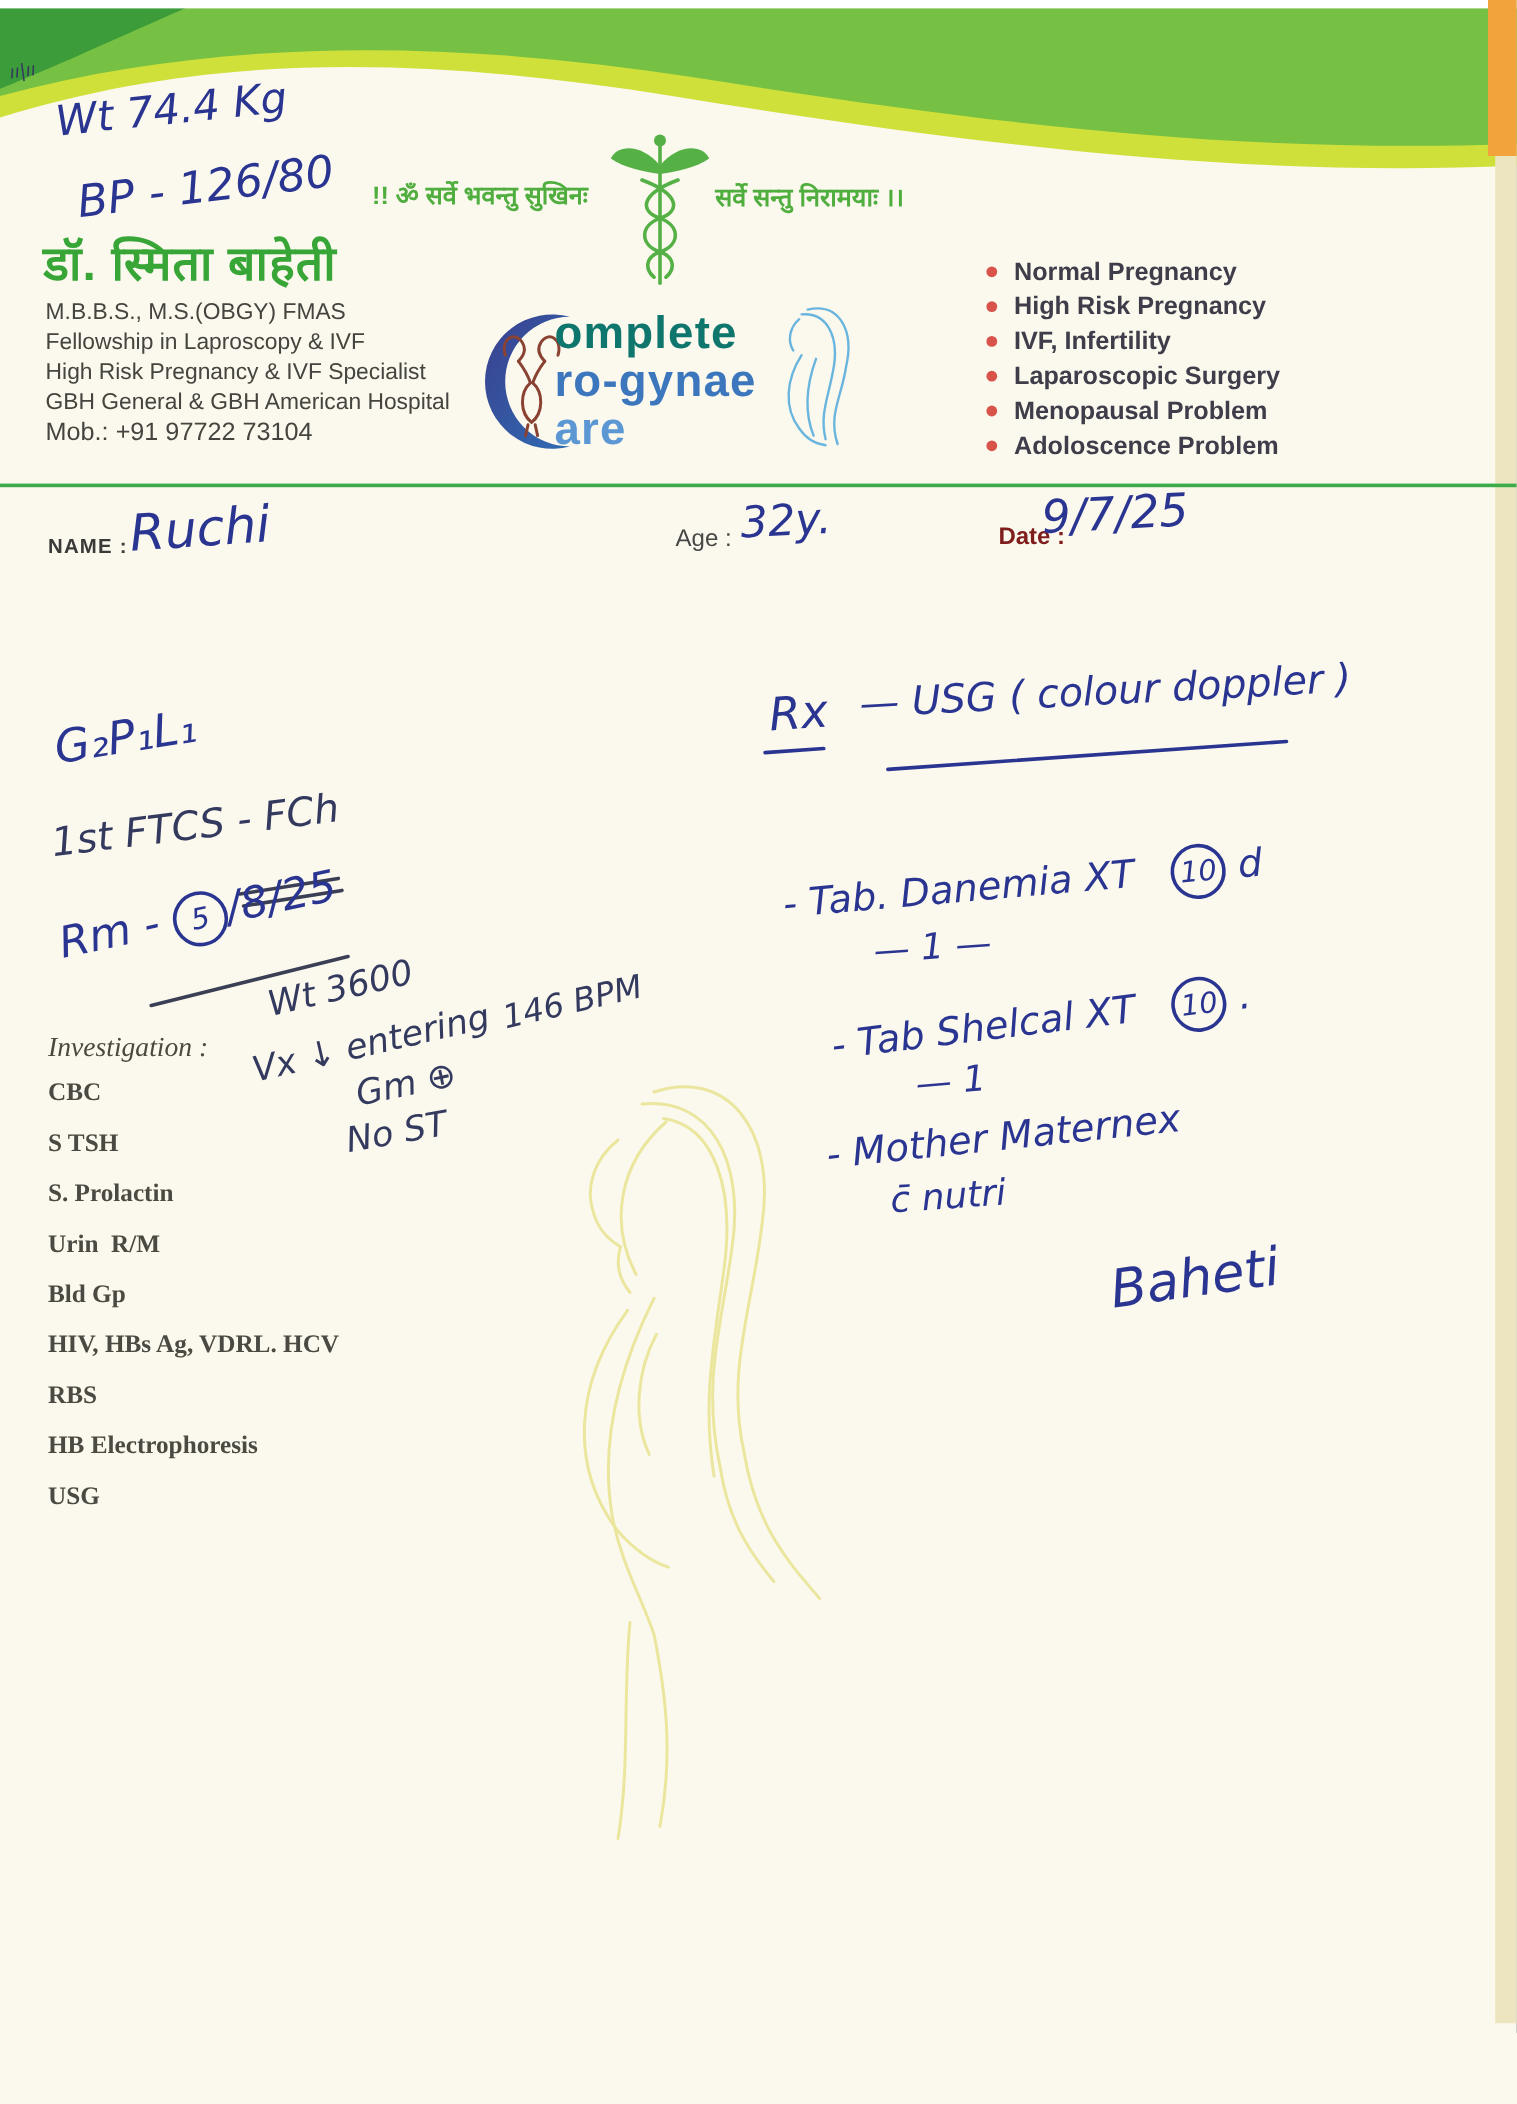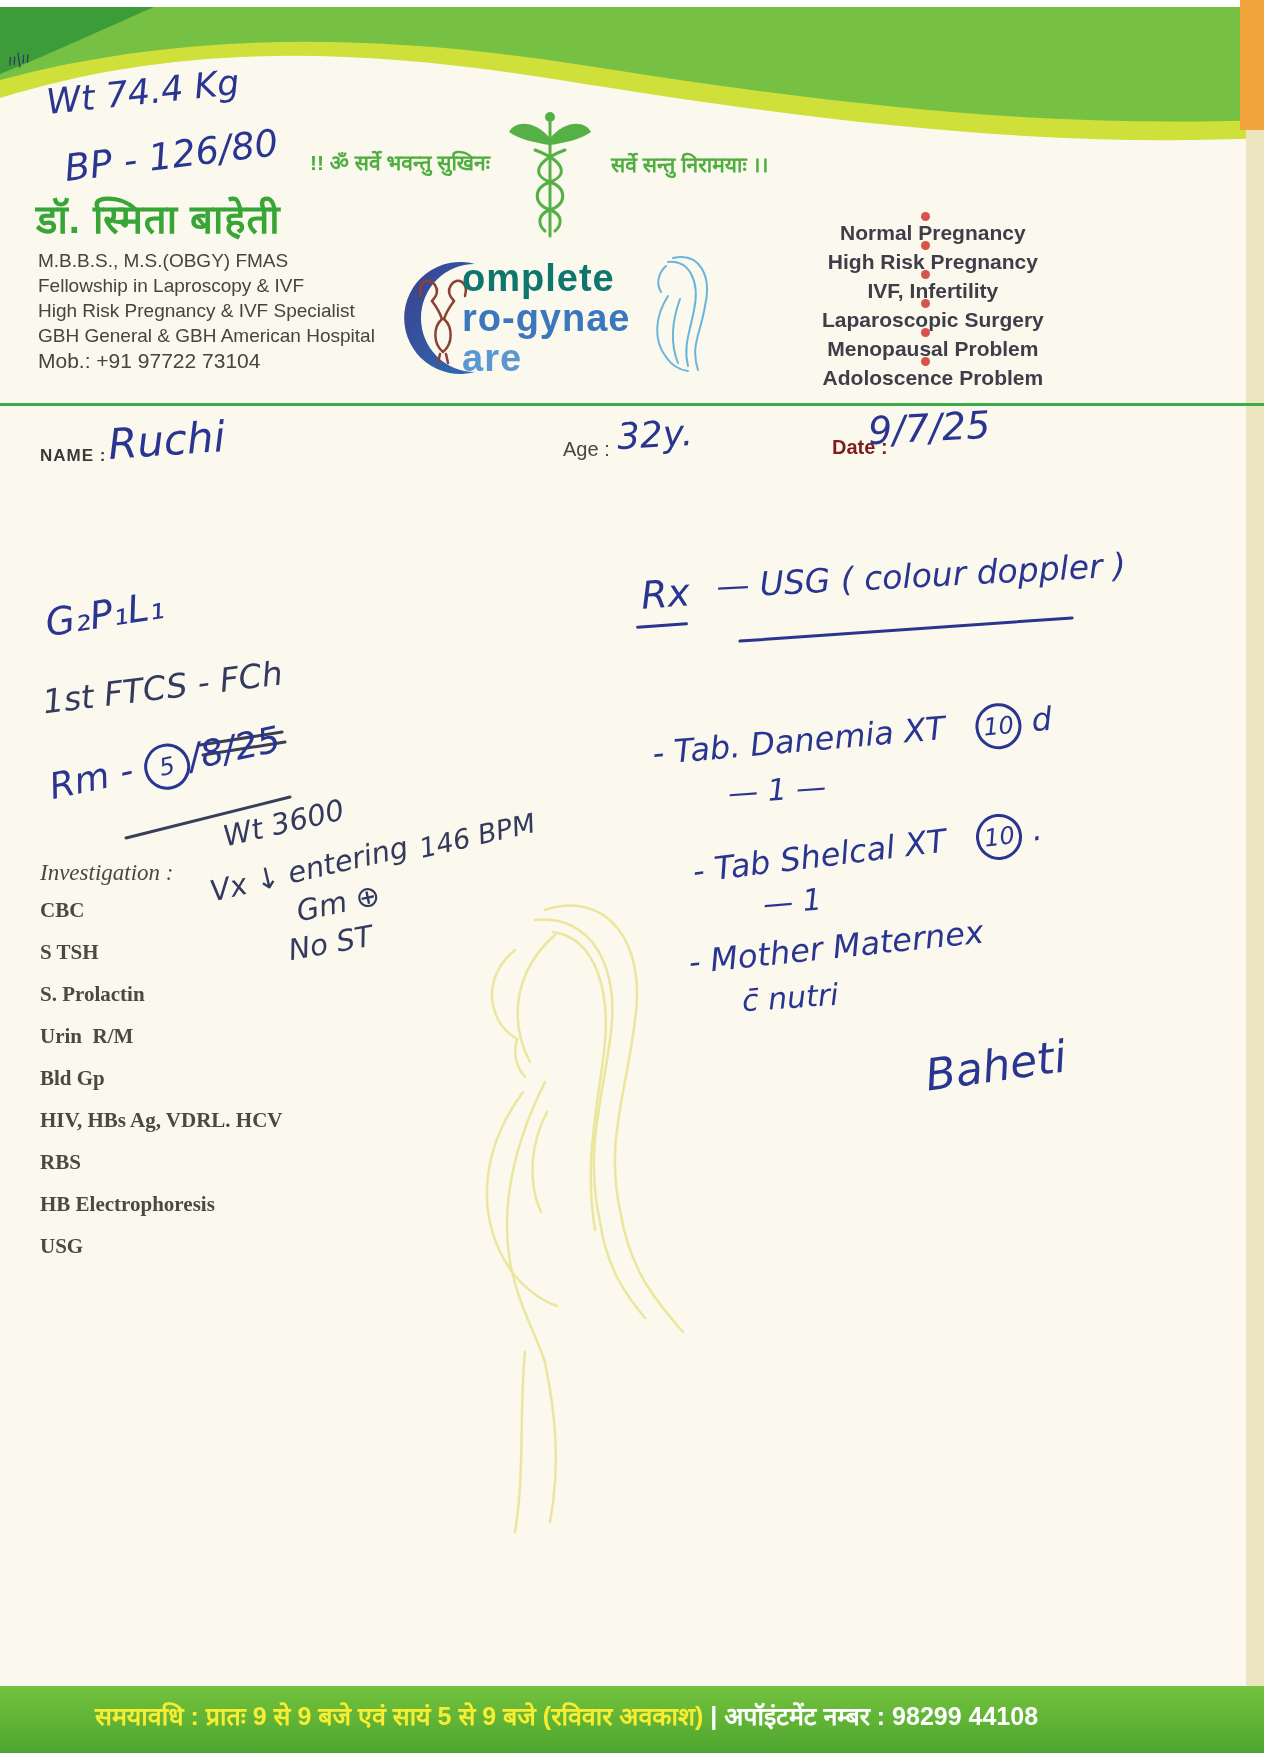--- a/index.html
+++ b/index.html
@@ -5,21 +5,21 @@
   html,body{margin:0;padding:0;background:#888;}
   .page{position:relative;width:1264px;height:1753px;margin:0 auto;background:#fbf8ee;overflow:hidden;
         font-family:"Liberation Sans",sans-serif;}
   .abs{position:absolute;}
   
   .mantra{font-weight:bold;color:#4fae3e;font-size:21px;white-space:nowrap;text-align:center;}
   .doc-name{font-weight:bold;color:#38a537;font-size:40px;white-space:nowrap;letter-spacing:1px;}
   .cred{color:#45443e;font-weight:normal;font-size:19px;line-height:25px;white-space:nowrap;}
   .cred .mob{font-size:21px;}
   .logo-text{font-weight:bold;font-size:38px;line-height:40px;color:#0f766e;letter-spacing:1px;}
-  .svc-row{display:flex;align-items:center;height:29px;flex-direction:column;}
+  .svc-row{display:flex;align-items:center;height:29px;}
   .svc-dot{width:9px;height:9px;border-radius:50%;background:#d8544a;margin-right:14px;flex:0 0 auto;}
   .svc-label{font-weight:bold;font-size:21px;color:#3e3d49;white-space:nowrap;}
   .divider{left:0;top:403px;width:1264px;height:3px;background:#3cab4a;}
   
   .field-label{color:#3a3a38;font-weight:bold;white-space:nowrap;}
   
   .hw{font-family:"DejaVu Sans",sans-serif;font-style:italic;color:#2a3591;white-space:nowrap;}
   .ink2{color:#333a5e;}
   .uline{background:#2a3591;height:3px;border-radius:2px;}
   .uline.dk{background:#3a3f55;}
@@ -62,21 +62,21 @@
   <svg class="abs" style="left:505px;top:108px" width="90" height="132" viewBox="0 0 90 132">
     <g stroke="#55b146" fill="none" stroke-width="3" stroke-linecap="round">
       <line x1="45" y1="14" x2="45" y2="128"></line>
       <circle cx="45" cy="9" r="5" fill="#55b146" stroke="none"></circle>
       <path d="M45,30 C30,12 10,12 4,24 C14,31 30,35 45,37 Z" fill="#55b146" stroke="none"></path>
       <path d="M45,30 C60,12 80,12 86,24 C76,31 60,35 45,37 Z" fill="#55b146" stroke="none"></path>
       <path d="M30,42 C62,54 62,68 45,74 C28,80 28,96 45,102 C57,106 58,116 50,123"></path>
       <path d="M60,42 C28,54 28,68 45,74 C62,80 62,96 45,102 C33,106 32,116 40,123"></path>
     </g>
   </svg>
-  <div class="abs mantra" style="left:611px;top:150px">सर्वे सन्तु निरामयाः ।।</div>
+  <div class="abs mantra" style="left:596px;top:150px">सर्वे सन्तु निरामयाः ।।</div>
 
   <div class="abs doc-name" style="left:36px;top:190px">डॉ. स्मिता बाहेती</div>
   <div class="abs cred" style="left:38px;top:248px">
     <div>M.B.B.S., M.S.(OBGY) FMAS</div>
     <div>Fellowship in Laproscopy &amp; IVF</div>
     <div>High Risk Pregnancy &amp; IVF Specialist</div>
     <div>GBH General &amp; GBH American Hospital</div>
     <div class="mob">Mob.: +91 97722 73104</div>
   </div>
 
@@ -208,20 +208,14 @@
       <path d="M120,70 C100,86 92,110 100,132 C104,145 112,153 122,159"></path>
       <path d="M122,159 C118,173 120,185 130,197"></path>
       <path d="M150,202 C120,262 105,322 115,382 C122,422 140,452 150,482"></path>
       <path d="M128,212 C84,272 79,342 120,396 C136,414 150,422 162,426"></path>
       <path d="M152,232 C136,262 132,302 146,332"></path>
       <path d="M150,482 C160,532 166,582 155,642"></path>
       <path d="M130,472 C124,532 130,592 120,652"></path>
     </g>
   </svg>
 
-  <div class="abs footer-band">
-    <div class="footer-text">
-      <span class="f-yellow">समयावधि : प्रातः 9 से 9 बजे एवं सायं 5 से 9 बजे (रविवार अवकाश)</span>
-      <span class="f-white">|  अपॉइंटमेंट नम्बर : 98299 44108</span>
-    </div>
-  </div>
 
 </div>
 
 </body></html>

